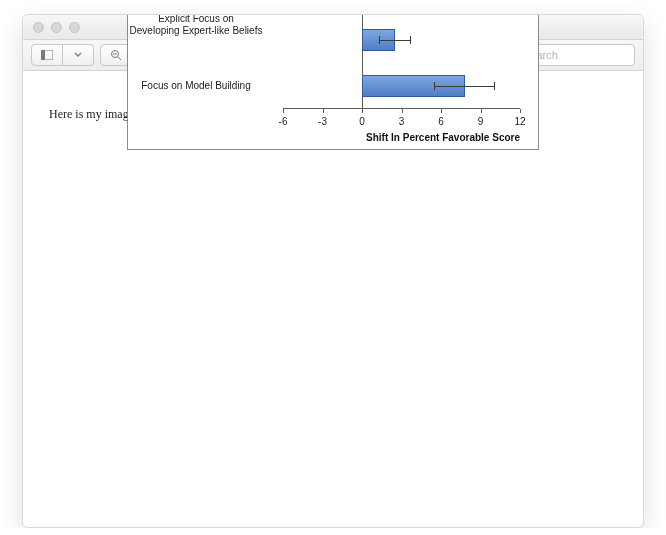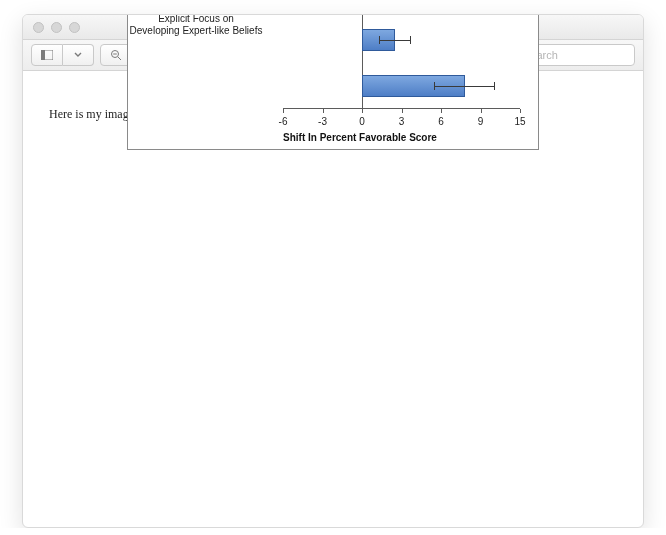--- a/index.html
+++ b/index.html
@@ -25,21 +25,21 @@
   .axis-line{position:absolute;background:#5b5b5b;}
   .xaxis{left:0;right:0;bottom:0;height:1px;}
   .tick{position:absolute;bottom:-4px;width:1px;height:4px;background:#5b5b5b;}
   .ticklabel{position:absolute;bottom:-18px;font-size:10px;color:#222;transform:translateX(-50%);}
   .zero{position:absolute;top:0;bottom:0;width:1px;background:#5b5b5b;}
   .bar{position:absolute;height:22px;background:linear-gradient(#7ea8e0,#4e7ec6);border:1px solid #2f5a9b;box-sizing:border-box;}
   .err{position:absolute;height:1px;background:#3a3a3a;top:50%;}
   .err::before,.err::after{content:"";position:absolute;width:1px;height:8px;background:#3a3a3a;top:-4px;}
   .err::before{left:0;} .err::after{right:0;}
   .ylabel{position:absolute;font-size:10px;color:#222;line-height:1.2;text-align:center;white-space:pre;right:100%;margin-right:6px;transform:translateY(-50%);width:150px;right:calc(100% + 6px);}
-  .xlabel{position:absolute;left:0;right:0;bottom:-34px;text-align:left;font-weight:bold;font-size:10px;color:#111;}
+  .xlabel{position:absolute;left:0;right:0;bottom:-34px;text-align:right;font-weight:bold;font-size:10px;color:#111;}
   .row{display:flex;align-items:flex-end;}
   svg{display:block;}
 </style>
 </head>
 <body>
 
 <div class="window">
   <div class="titlebar">
     <div class="traffic">
       <div class="dot"></div>
@@ -139,24 +139,25 @@
           <div class="ticklabel" style="left: 39.5px;">-3</div>
           <div class="tick" style="left: 79px;"></div>
           <div class="ticklabel" style="left: 79px;">0</div>
           <div class="tick" style="left: 118.5px;"></div>
           <div class="ticklabel" style="left: 118.5px;">3</div>
           <div class="tick" style="left: 158px;"></div>
           <div class="ticklabel" style="left: 158px;">6</div>
           <div class="tick" style="left: 197.5px;"></div>
           <div class="ticklabel" style="left: 197.5px;">9</div>
           <div class="tick" style="left: 237px;"></div>
-          <div class="ticklabel" style="left: 237px;">15</div>
+          <div class="ticklabel" style="left: 237px;">12</div>
           <div class="zero" style="left: 79px;"></div>
           <div class="bar" style="top: 104px; left: 79px; width: 32.9167px;"></div>
           <div class="err" style="top: 115px; left: 96.1167px; width: 31.6px;"></div>
           <div class="ylabel" style="top: 100px;">Explicit Focus on
 Developing Expert-like Beliefs</div>
           <div class="bar" style="top: 150px; left: 79px; width: 102.7px;"></div>
           <div class="err" style="top: 161px; left: 151.417px; width: 60.5667px;"></div>
+          <div class="ylabel" style="top: 161px;">Focus on Model Building</div>
         </div>
     </div>
   </div>
 </div>
 
 </body></html>

